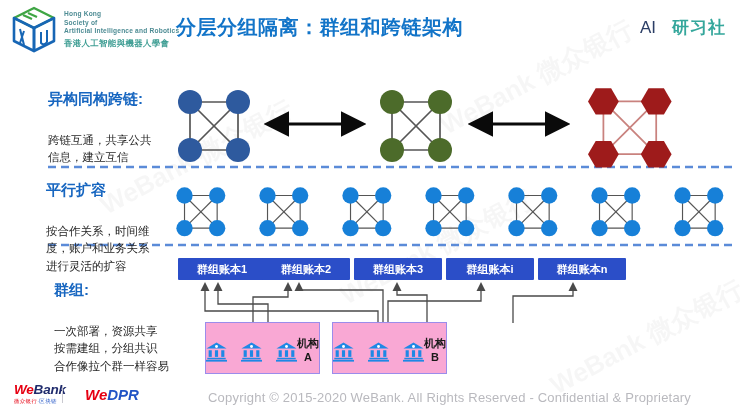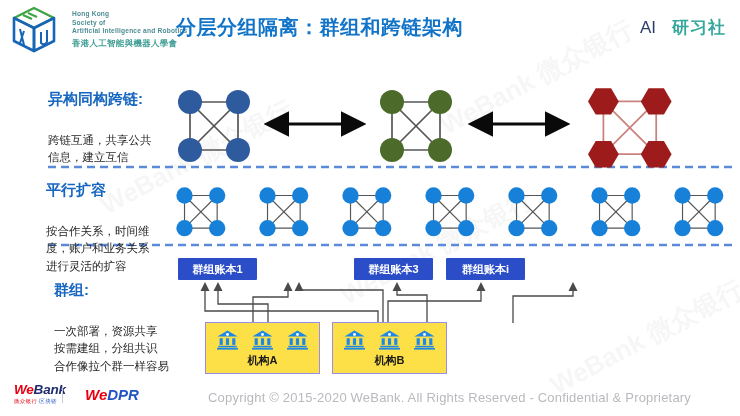--- a/index.html
+++ b/index.html
@@ -5,45 +5,45 @@
   html,body{margin:0;padding:0;background:#888;}
   .slide{
     position:relative;width:740px;height:416px;background:#ffffff;
     font-family:"Liberation Sans","DejaVu Sans",sans-serif;overflow:hidden;
     margin:0 auto;
   }
   .wm{position:absolute;font-size:26px;font-weight:bold;color:#333;opacity:.04;
       transform:rotate(-28deg);white-space:nowrap;z-index:0;pointer-events:none;}
   
   .hk-logo{position:absolute;left:8px;top:5px;z-index:2;}
-  .org{position:absolute;left:72px;top:10px;z-index:2;line-height:1.3;}
+  .org{position:absolute;left:64px;top:10px;z-index:2;line-height:1.3;}
   .org .en{font-size:6.6px;font-weight:600;color:#4e8c94;letter-spacing:.2px;}
   .org .cn{font-size:8.4px;font-weight:600;color:#3f9e94;margin-top:2px;letter-spacing:.4px;}
   .title{position:absolute;left:176px;top:14px;z-index:2;font-size:20px;font-weight:800;
          color:var(--title-blue);letter-spacing:.5px;}
   .brand{position:absolute;right:14px;top:16px;z-index:2;font-size:17px;}
   .brand .ai{color:var(--brand-navy);font-weight:500;margin-right:16px;}
   .brand .name{color:var(--brand-teal);font-weight:600;letter-spacing:1px;}
   
   .sec{position:absolute;z-index:2;width:132px;}
   .sec-h{font-size:15px;font-weight:800;color:var(--heading-blue);}
   .sec-b{font-size:11.5px;color:var(--body-text);line-height:1.5;margin-top:23px;white-space:pre-line;}
   #sec1{left:48px;top:90px;}
   #sec2{left:46px;top:181px;}
   #sec3{left:54px;top:281px;}
   
   .diagram{position:absolute;left:0;top:0;z-index:1;pointer-events:none;}
   
-  .ledger{position:absolute;top:258px;width:79px;height:22px;z-index:2;
+  .ledger{position:absolute;top:258px;width:88px;height:22px;z-index:2;
           background:var(--button-blue);color:#fff;font-size:11px;font-weight:700;
           display:flex;align-items:center;justify-content:center;border-radius:1px;}
   
-  .inst{position:absolute;top:322px;width:115px;height:52px;z-index:2;background:#fde047;
+  .inst{position:absolute;top:322px;width:115px;height:52px;z-index:2;background:#f9a8d4;
         border:1.3px solid var(--box-border);box-sizing:border-box;
-        display:flex;flex-direction:column;align-items:center;text-align:center;}
+        display:flex;flex-direction:row;align-items:center;text-align:center;}
   .banks{display:flex;gap:14px;margin-top:7px;}
   .inst-label{font-size:11px;font-weight:700;color:#1a1a1a;margin-top:3px;}
   
   .webank{position:absolute;left:14px;top:383px;z-index:2;line-height:1;}
   .webank .big{font-size:13.5px;font-weight:800;font-style:italic;letter-spacing:-.2px;}
   .webank .we{color:var(--webank-red);} .webank .bank{color:var(--webank-navy);}
   .webank .sub{font-size:5.5px;margin-top:2px;letter-spacing:.3px;}
   .webank .sub .r{color:var(--webank-red);} .webank .sub .b{color:var(--wedpr-blue);}
   .fdiv{position:absolute;left:62px;top:386px;width:1px;height:17px;background:#c9c9d0;z-index:2;}
   .wedpr{position:absolute;left:69px;top:386px;z-index:2;font-size:15px;font-weight:800;font-style:italic;margin-left:16px;}
@@ -177,22 +177,24 @@
       <path d="M268,323 L268,304 L218,304 L218,284"></path>
       <path d="M378,323 L378,311 L205,311 L205,284"></path>
       <path d="M383,323 L383,290 L299,290 L299,284"></path>
       <path d="M427,323 L427,295 L397,295 L397,284"></path>
       <path d="M388,323 L388,301 L481,301 L481,284"></path>
       <path d="M513,323 L513,296 L573,296 L573,284"></path>
     </g>
   </svg>
 
   <div class="ledger" style="left:178px">群组账本1</div>
+  <div class="ledger" style="left:262px">群组账本2</div>
   <div class="ledger" style="left:354px">群组账本3</div>
   <div class="ledger" style="left:446px">群组账本i</div>
+  <div class="ledger" style="left:538px">群组账本n</div>
 
   <div class="inst" style="left:205px">
     <div class="banks">
       <svg width="21" height="20" viewBox="0 0 24 22" style="color:var(--bank-blue)">
           <use href="#bank"></use>
         </svg>
       <svg width="21" height="20" viewBox="0 0 24 22" style="color:var(--bank-blue)">
           <use href="#bank"></use>
         </svg>
       <svg width="21" height="20" viewBox="0 0 24 22" style="color:var(--bank-blue)">

